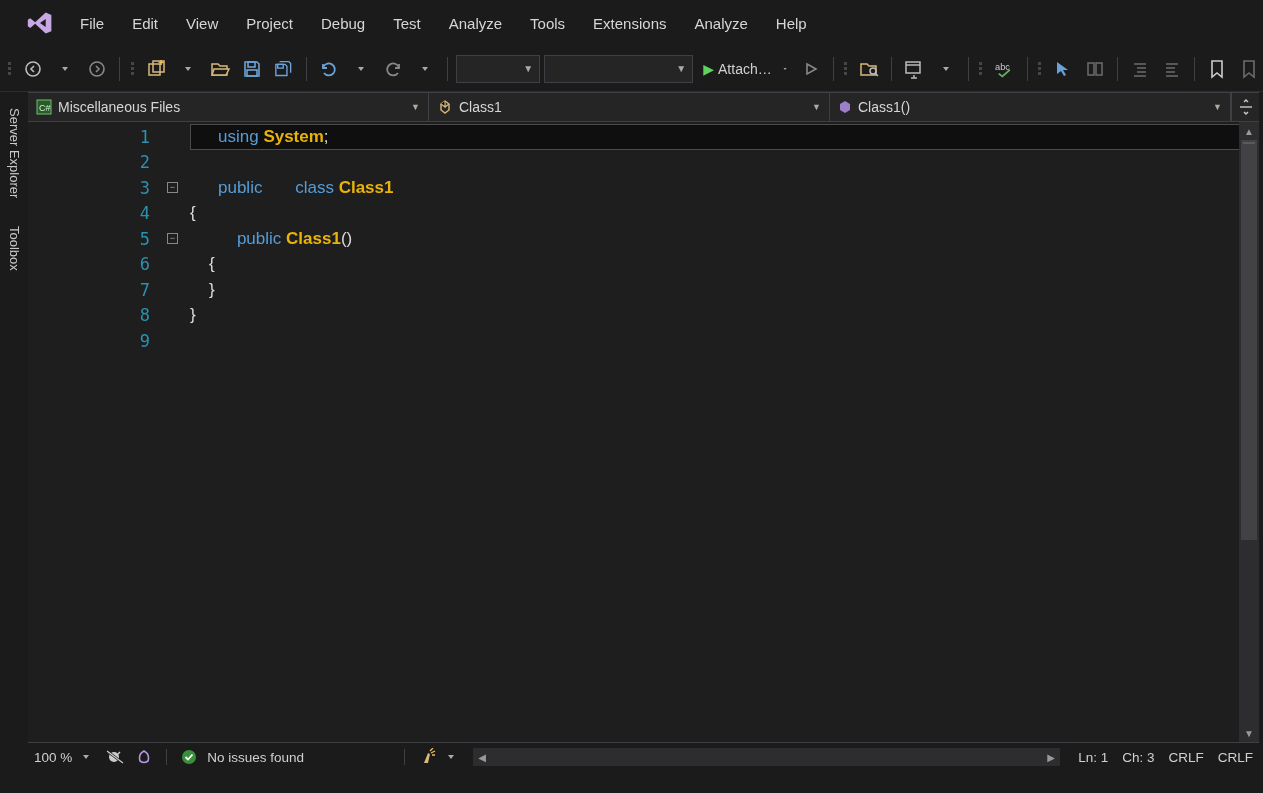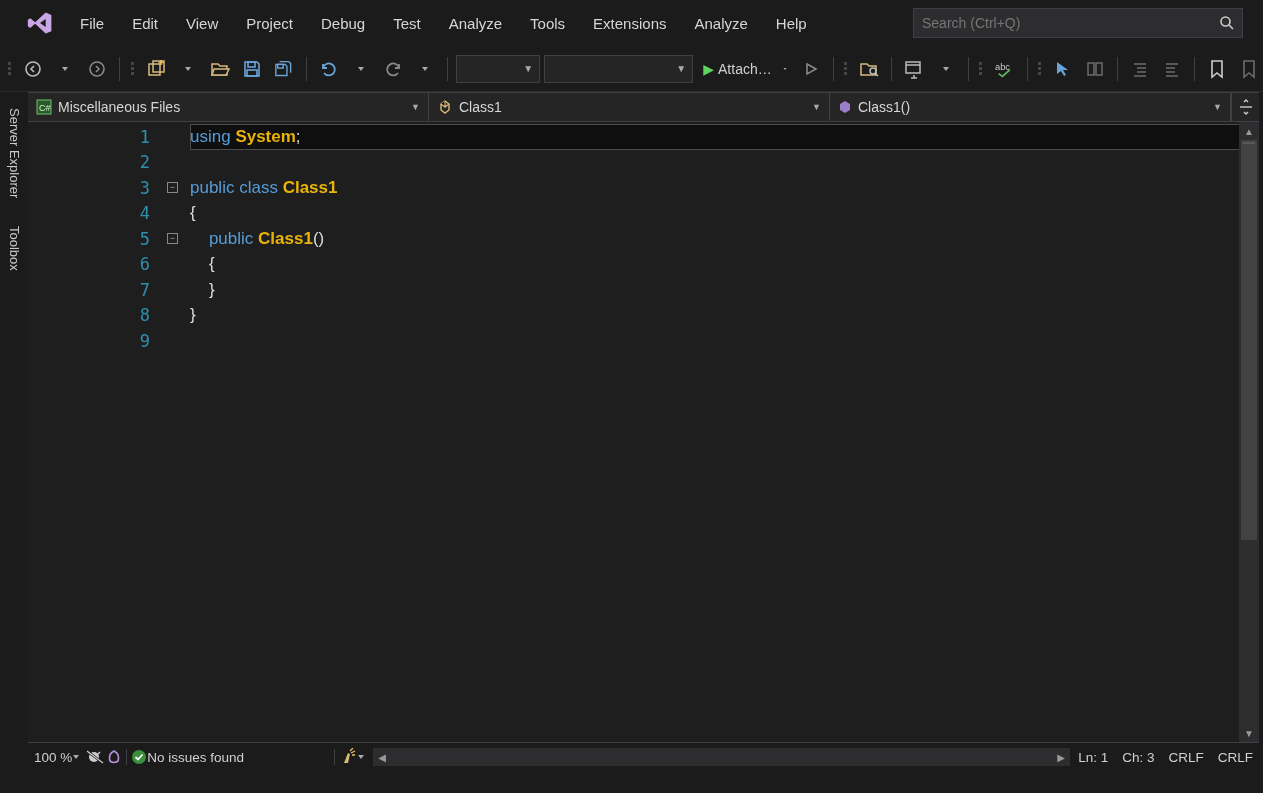--- a/index.html
+++ b/index.html
@@ -40,25 +40,25 @@
   .navcombo .arrow { margin-left:auto; font-size:9px; color:#aaa;}
   .split-icon { width:28px; display:flex; align-items:center; justify-content:center; border-left:1px solid #3f3f46;}
   
   .code-area { flex:1; display:flex; background:#1e1e1e; position:relative; overflow:hidden;}
   .gutter { width:162px; background:#1e1e1e; padding-top:2px;}
   .ln { height:25.5px; display:flex; align-items:center; justify-content:flex-end; padding-right:40px; color:#2b91af; font-family:Consolas,monospace; font-size:17px; position:relative;}
   .ln .fold { position:absolute; right:12px; width:11px; height:11px; border:1px solid #888; background:#1e1e1e; font-size:9px; line-height:8px; text-align:center; color:#aaa;}
   .code { flex:1; padding-top:2px; font-family:Consolas,monospace; font-size:17px; }
   .cline { height:25.5px; display:flex; align-items:center; white-space:pre; color:#dcdcdc;}
   .cline.hl { background:#0f0f0f; outline:1px solid #4b4b4b; outline-offset:-1px;}
-  .kw { color:#569cd6; }
+  .kw { color:#569cd6;margin-left:28px; }
   .cls { color:#eab308;font-weight:bold; }
   .pn { color:#dcdcdc; }
   
-  .editor-status { height:26px; background:#1b1b1c; border-top:1px solid #3f3f46; display:flex; align-items:center; padding:14px 6px; font-size:13.5px; color:#d0d0d0; }
+  .editor-status { height:26px; background:#1b1b1c; border-top:1px solid #3f3f46; display:flex; align-items:center; padding:14px 6px; font-size:13.5px; color:#d0d0d0; gap:10px;}
   .es-sep{ width:1px; height:16px; background:#3f3f46; margin:0 4px;}
   .es-right { margin-left:auto; display:flex; align-items:center; gap:14px;}
   .scrollbar-v { position:absolute; right:0; top:0; bottom:0; width:20px; background:#2d2d30;}
   .scrollbar-v .thumb { position:absolute; top:18px; width:16px; left:2px; height:400px; background:#424245;}
   .scrollbar-v .arrow-up,.scrollbar-v .arrow-down{position:absolute;left:0;width:20px;height:18px;display:flex;align-items:center;justify-content:center;font-size:10px;color:#999;}
   .scrollbar-v .arrow-up{top:0;} .scrollbar-v .arrow-down{bottom:0;}
   .tick{position:absolute;left:4px;width:12px;height:2px;background:#5a5a5c;}
   .scrollbar-h { position:absolute; left:0; right:20px; bottom:0; height:18px; background:#2d2d30; display:flex; align-items:center;}
   .scrollbar-h .ar{width:18px;text-align:center;font-size:10px;color:#999;}
   
@@ -79,29 +79,20 @@
       <div class="menu-item">View</div>
       <div class="menu-item">Project</div>
       <div class="menu-item">Debug</div>
       <div class="menu-item">Test</div>
       <div class="menu-item">Analyze</div>
       <div class="menu-item">Tools</div>
       <div class="menu-item">Extensions</div>
       <div class="menu-item">Analyze</div>
       <div class="menu-item">Help</div>
     </div>
-  <div class="search-wrap">
-    <input class="search-input" placeholder="Search (Ctrl+Q)" style="">
-    <div class="search-icon">
-      <svg width="16" height="16" viewBox="0 0 16 16" stroke="#ccc" fill="none" stroke-width="1.6">
-          <circle cx="6.5" cy="6.5" r="4.5"></circle>
-          <line x1="10" y1="10" x2="14" y2="14"></line>
-        </svg>
-    </div>
-  </div>
 </div>
 
 <div class="toolbar">
   <div class="drag-dots">
       <span></span>
       <span></span>
       <span></span>
     </div>
   <div class="tbtn">
       <svg width="18" height="18" viewBox="0 0 18 18" stroke="#bbb" fill="none" stroke-width="1.6">

